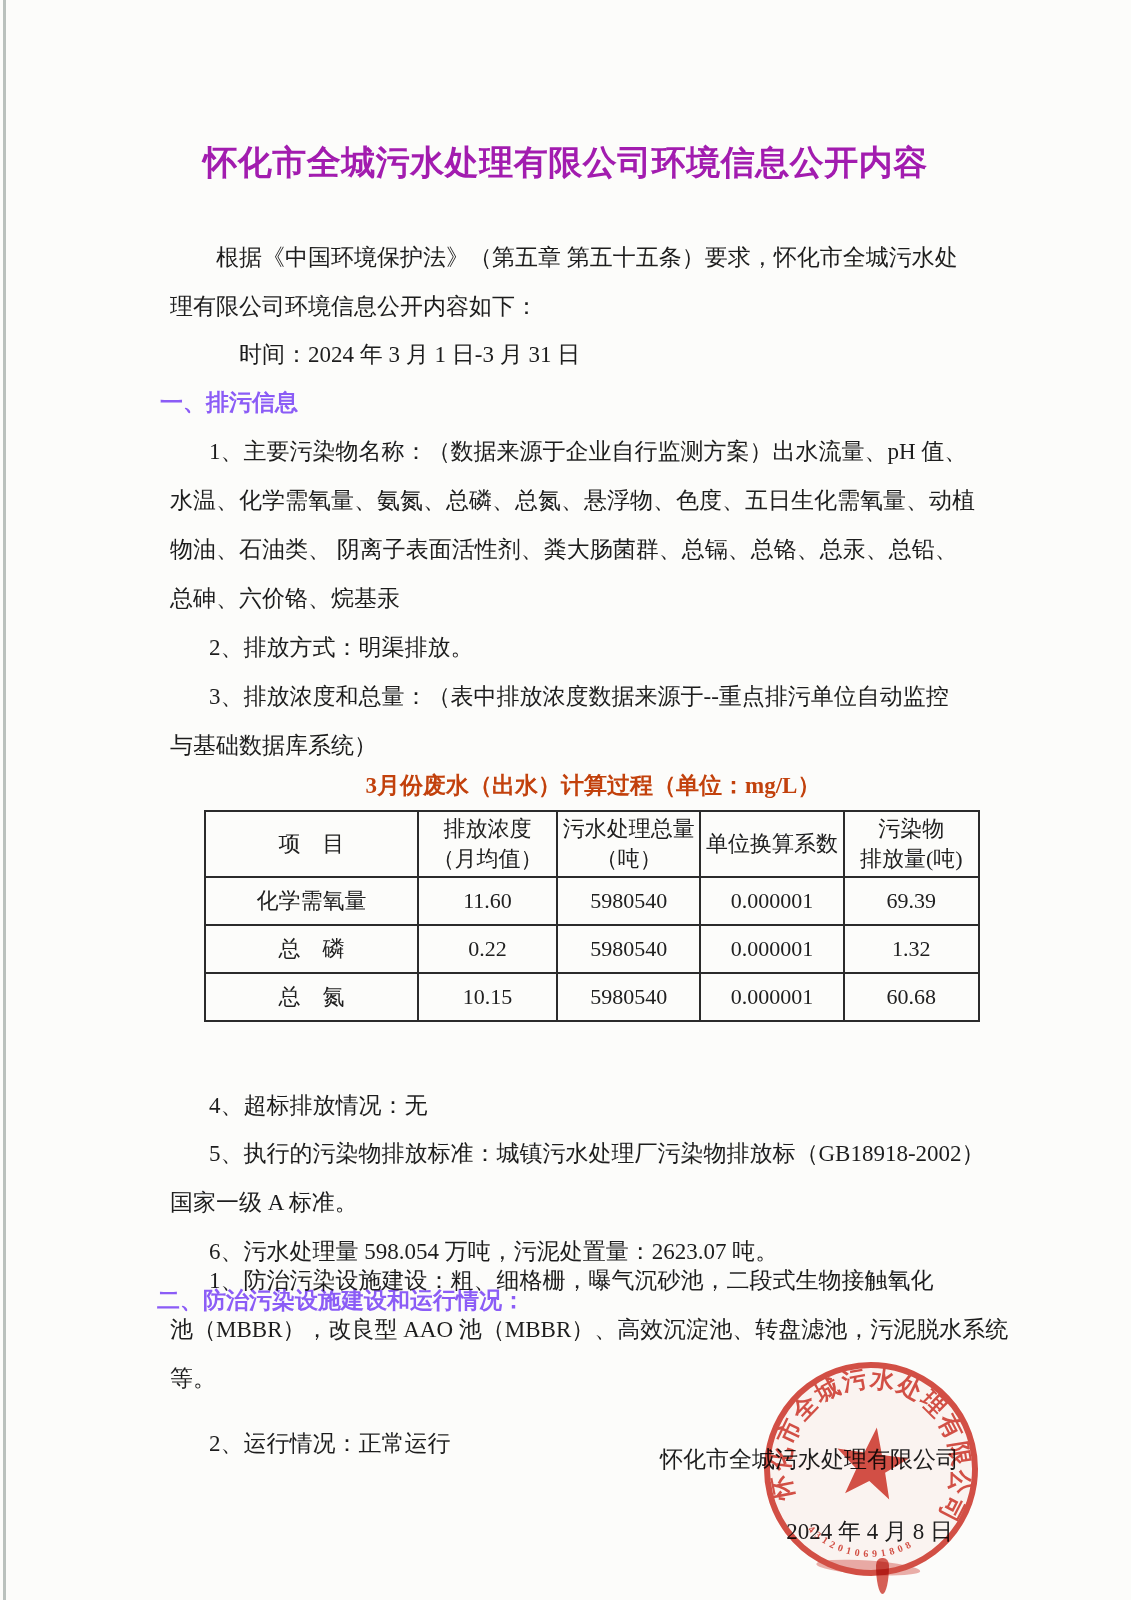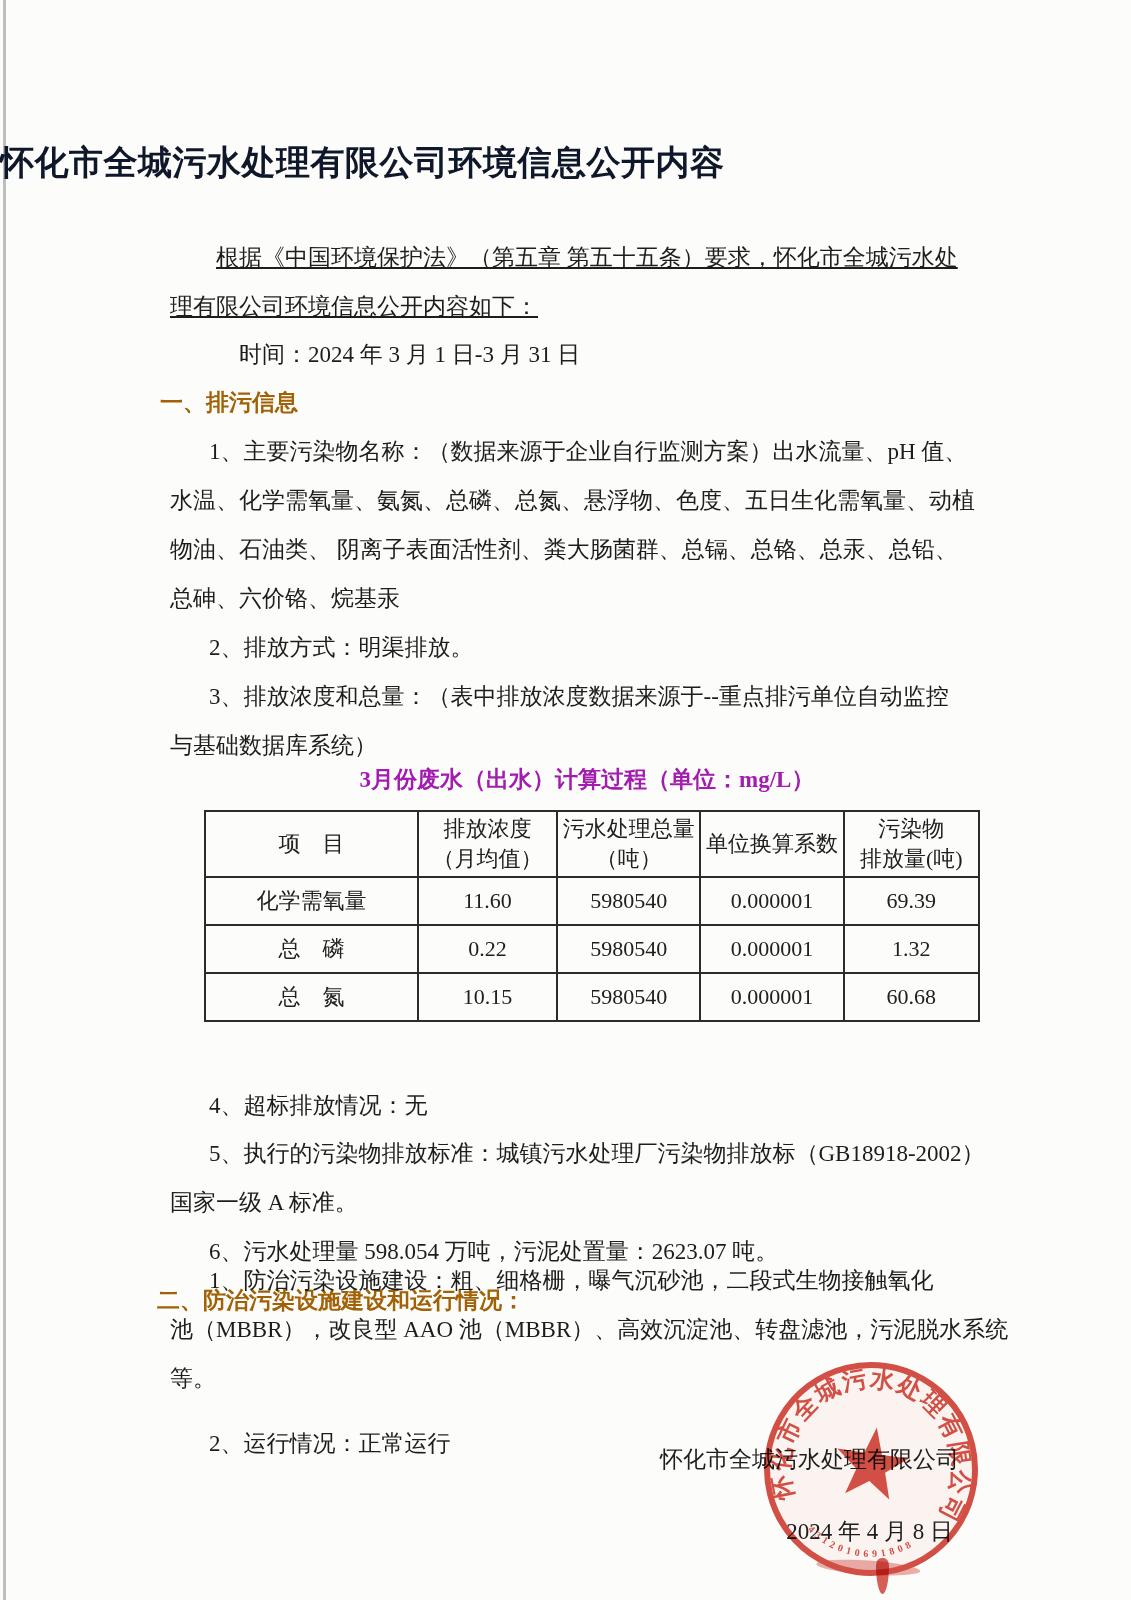--- a/index.html
+++ b/index.html
@@ -11,37 +11,37 @@
     font-family:"Liberation Serif","DejaVu Serif",serif;
     color:#1d1d1d;
     margin:0 auto;
   }
   .scan-edge{
     position:absolute;left:3px;top:0;width:3px;height:1600px;
     background:#aeb6b1;opacity:.85;
   }
   .title{
     position:absolute;top:140px;left:0;width:1131px;
-    margin:0;
+    margin:0;text-align:center;
     font-size:34px;font-weight:bold;letter-spacing:0.5px;
-    color:#0f172a;
+    color:#a21caf;
   }
   .para{
     position:absolute;left:170px;width:845px;margin:0;
     font-size:23px;line-height:49px;
     white-space:pre-line;
     color:#1d1d1d;
   }
-  .indent2{text-indent:2em;text-decoration:underline;}
+  .indent2{text-indent:2em;}
   .indent3{text-indent:3em;}
   .indent17{text-indent:39px;}
-  .bold{font-weight:bold;color:#a16207;}
+  .bold{font-weight:bold;color:#8b5cf6;}
   .caption{
-    position:absolute;left:170px;width:820px;margin:7px;
-    text-align:center;font-size:23px;font-weight:bold;color:#a21caf;
+    position:absolute;left:170px;width:820px;margin:13px;
+    text-align:center;font-size:23px;font-weight:bold;color:#c2410c;
   }
   table.emis{
     position:absolute;left:204px;top:810px;width:776px;
     border-collapse:collapse;table-layout:fixed;
     font-size:22px;color:#202020;
   }
   table.emis th,table.emis td{
     border:2px solid #2b2b2b;
     text-align:center;vertical-align:middle;
     font-weight:normal;

